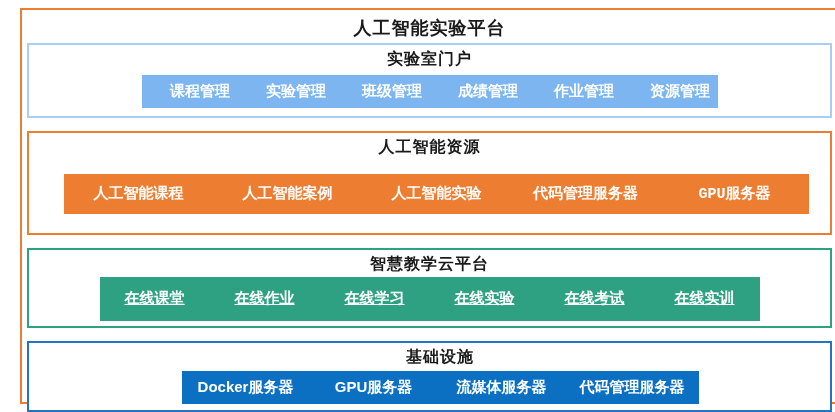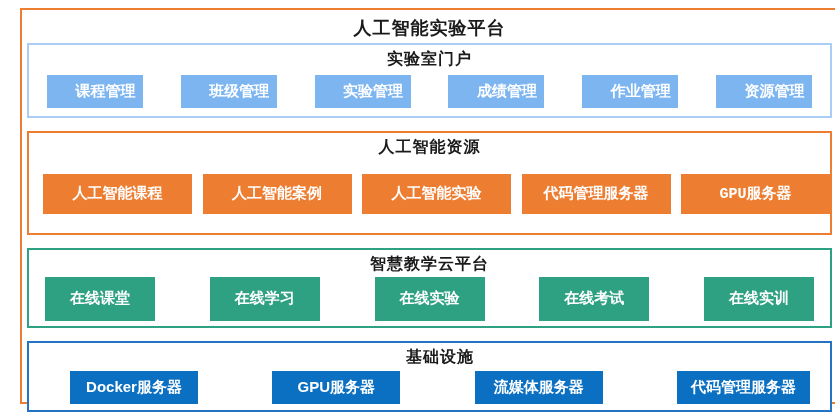--- a/index.html
+++ b/index.html
@@ -39,20 +39,21 @@
     color: #1a1a1a;
     letter-spacing: 1px;
   }
 
   .section {
     margin: 0 5px 13px 5px;
     border: 2px solid var(--border, #999);
     display: flex;
     flex-direction: column;
     background: #ffffff;
+    align-items: center;
   }
 
   .section-title {
     text-align: center;
     font-size: 16px;
     font-weight: bold;
     color: #1a1a1a;
     padding-top: 4px;
     letter-spacing: 1px;
   }
@@ -80,40 +81,40 @@
   .sec-0 { height: 75px; }
   .sec-0 .blocks-row { padding: 0 18px 4px 18px; }
   .sec-0 .block { width: 96px; height: 33px; padding-left: 21px; }
 
   .sec-1 { height: 104px; font-family: Liberation Mono, monospace; }
   .sec-1 .blocks-row { padding: 0 0 4px 14px; }
   .sec-1 .block { width: 149px; height: 40px; }
 
   .sec-2 { height: 80px; }
   .sec-2 .blocks-row { padding: 0 16px 4px 16px; }
-  .sec-2 .block { width: 110px; height: 44px; }
+  .sec-2 .block { width: 110px; height: 44px; text-decoration: underline; }
 
   .sec-3 { height: 71px; padding-left: 21px; }
   .sec-3 .blocks-row { padding: 0 20px 4px 20px; }
   .sec-3 .block { min-width: 128px; height: 33px; padding: 0 14px; }
 </style>
 </head>
 <body>
 
 <div class="canvas">
   <div class="outer-frame" style="--outer-border: #ED7D31;">
 
     <div class="platform-title">人工智能实验平台</div>
 
     <div class="section sec-0" style="--border: #A9CDF4; --block: #7CB5F0;">
       <div class="section-title">实验室门户</div>
       <div class="blocks-row">
           <div class="block">课程管理</div>
+          <div class="block">实验管理</div>
           <div class="block">班级管理</div>
-          <div class="block">实验管理</div>
           <div class="block">成绩管理</div>
           <div class="block">作业管理</div>
           <div class="block">资源管理</div>
         </div>
     </div>
 
     <div class="section sec-1" style="--border: #ED7D31; --block: #ED7D31;">
       <div class="section-title">人工智能资源</div>
       <div class="blocks-row">
           <div class="block">人工智能课程</div>
@@ -121,20 +122,21 @@
           <div class="block">人工智能实验</div>
           <div class="block">代码管理服务器</div>
           <div class="block">GPU服务器</div>
         </div>
     </div>
 
     <div class="section sec-2" style="--border: #2EA183; --block: #2EA183;">
       <div class="section-title">智慧教学云平台</div>
       <div class="blocks-row">
           <div class="block">在线课堂</div>
+          <div class="block">在线作业</div>
           <div class="block">在线学习</div>
           <div class="block">在线实验</div>
           <div class="block">在线考试</div>
           <div class="block">在线实训</div>
         </div>
     </div>
 
     <div class="section sec-3" style="--border: #2273C3; --block: #0B70C2;">
       <div class="section-title">基础设施</div>
       <div class="blocks-row">

